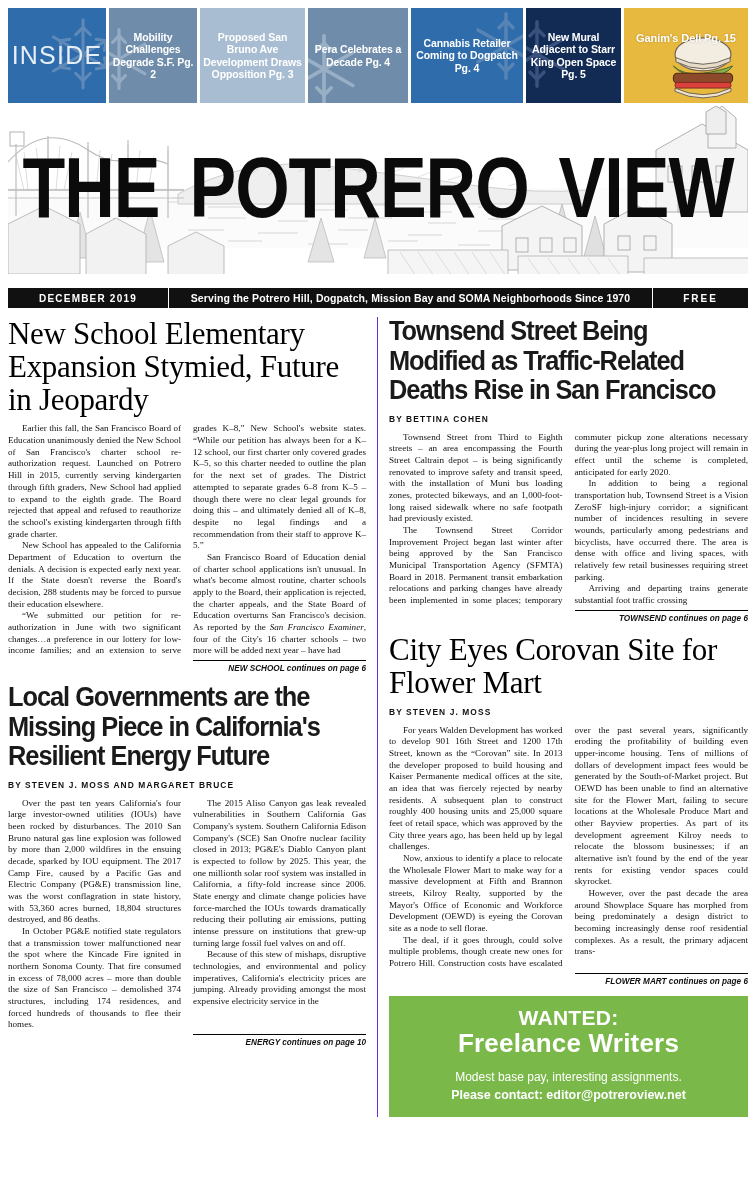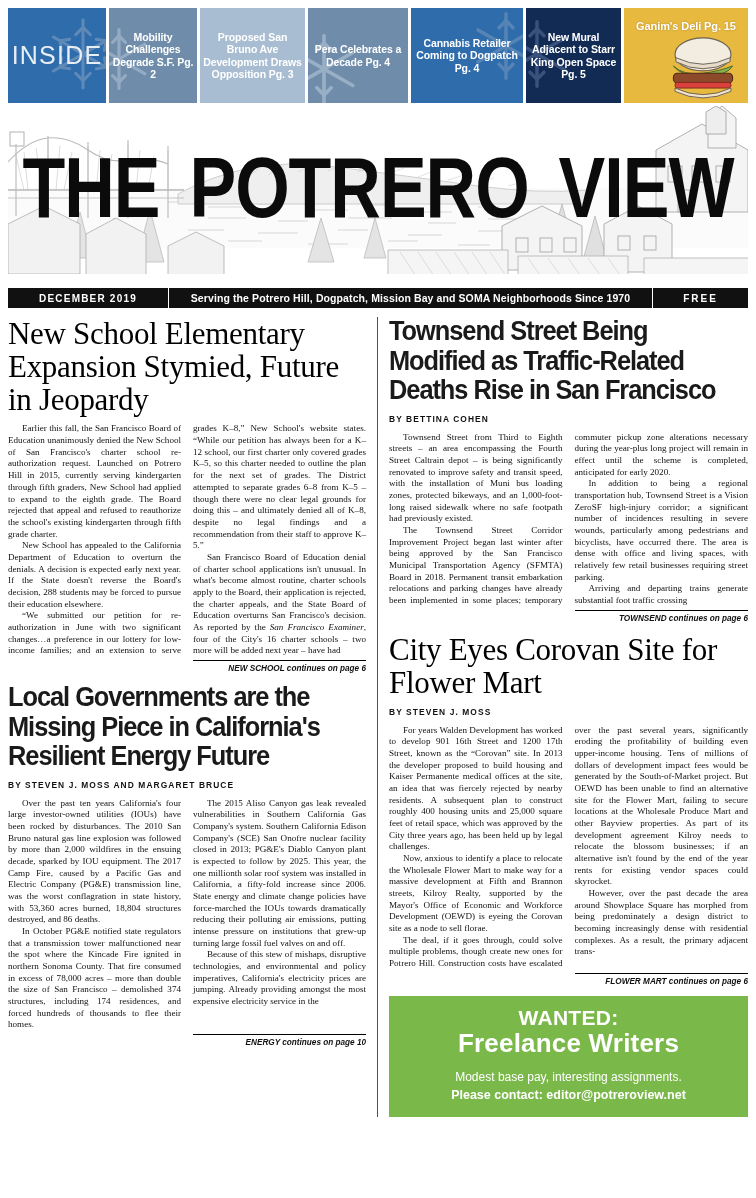--- a/index.html
+++ b/index.html
@@ -275,21 +275,21 @@
           <line x1="50" y1="4" x2="50" y2="96"></line>
             <line x1="10" y1="27" x2="90" y2="73"></line>
             <line x1="10" y1="73" x2="90" y2="27"></line>
           <path d="M50 14 L40 24 M50 14 L60 24 M50 86 L40 76 M50 86 L60 76"></path>
         </g>
       </svg>
       <span class="label">New Mural Adjacent to Starr King Open Space Pg. 5</span>
     </div>
 
     <div class="inside-cell cell-6">
-      <span class="label" style="position:absolute; top:12px; left:0; right:0;">Ganim's Deli Pg. 15</span>
+      <span class="label" style="position:absolute; top:24px; left:0; right:0;">Ganim's Deli Pg. 15</span>
       <svg class="deli-art" viewBox="0 0 100 90">
         <ellipse cx="50" cy="26" rx="34" ry="20" fill="#f3ece0" stroke="#6d6356" stroke-width="1.4"></ellipse>
         <path d="M17 30 q33 16 66 0 v5 q-33 17 -66 0z" fill="#e6dcc9" stroke="#6d6356" stroke-width="1.2"></path>
         <path d="M14 40 q12 12 36 9 q22 -3 36 -9 q-6 12 -36 13 q-28 -1 -36 -13z" fill="#88b04b" stroke="#4c6b2b" stroke-width="1.2"></path>
         <rect x="14" y="49" width="72" height="12" rx="5" fill="#8d4a2a" stroke="#4f2a16" stroke-width="1.3"></rect>
         <rect x="16" y="60" width="68" height="7" rx="3" fill="#d9423c" stroke="#7d231f" stroke-width="1.1"></rect>
         <path d="M16 67 q34 16 68 0 v4 q-34 16 -68 0z" fill="#f0e4cc" stroke="#6d6356" stroke-width="1.2"></path>
       </svg>
     </div>
   </div>
@@ -440,21 +440,21 @@
         </div>
       </div>
 
       <div class="story">
         <h1 class="hl-serif">City Eyes Corovan Site for Flower Mart</h1>
         <div class="byline">BY STEVEN J. MOSS</div>
         <div class="cols2">
           <p class="first">For years Walden Development has worked to develop 901 16th Street and 1200 17th Street, known as the “Corovan” site. In 2013 the developer proposed to build housing and Kaiser Permanente medical offices at the site, an idea that was fiercely rejected by nearby residents.  A subsequent plan to construct roughly 400 housing units and 25,000 square feet of retail space, which was approved by the City three years ago, has been held up by legal challenges.</p>
           <p>Now, anxious to identify a place to relocate the Wholesale Flower Mart to make way for a massive development at Fifth and Brannon streets, Kilroy Realty, supported by the Mayor's Office of Economic and Workforce Development (OEWD) is eyeing the Corovan site as a node to sell florae.</p>
           <p>The deal, if it goes through, could solve multiple problems, though create new ones for Potrero Hill. Construction costs have escalated over the past several years, significantly eroding the profitability of building even upper-income housing. Tens of millions of dollars of development impact fees would be generated by the South-of-Market project.  But OEWD has been unable to find an alternative site for the Flower Mart, failing to secure locations at the Wholesale Produce Mart and other Bayview properties. As part of its development agreement Kilroy needs to relocate the blossom businesses; if an alternative isn't found by the end of the year rents for existing vendor spaces could skyrocket.</p>
-          <p>However, over the past decade the area around Showplace Square has morphed from being predominately a design district to becoming increasingly dense with residential complexes. As a result, the primary adjacent trans-</p>
+          <p>However, over the past decade the area around Showplace Square has morphed from being predominately a design district to becoming increasingly dense roof residential complexes. As a result, the primary adjacent trans-</p>
         </div>
         <div class="split-cont">
           <div class="pad"></div>
           <div class="cc">
             <div class="cont-inline">FLOWER MART continues on page 6</div>
           </div>
         </div>
       </div>
 
       <div class="wanted">

